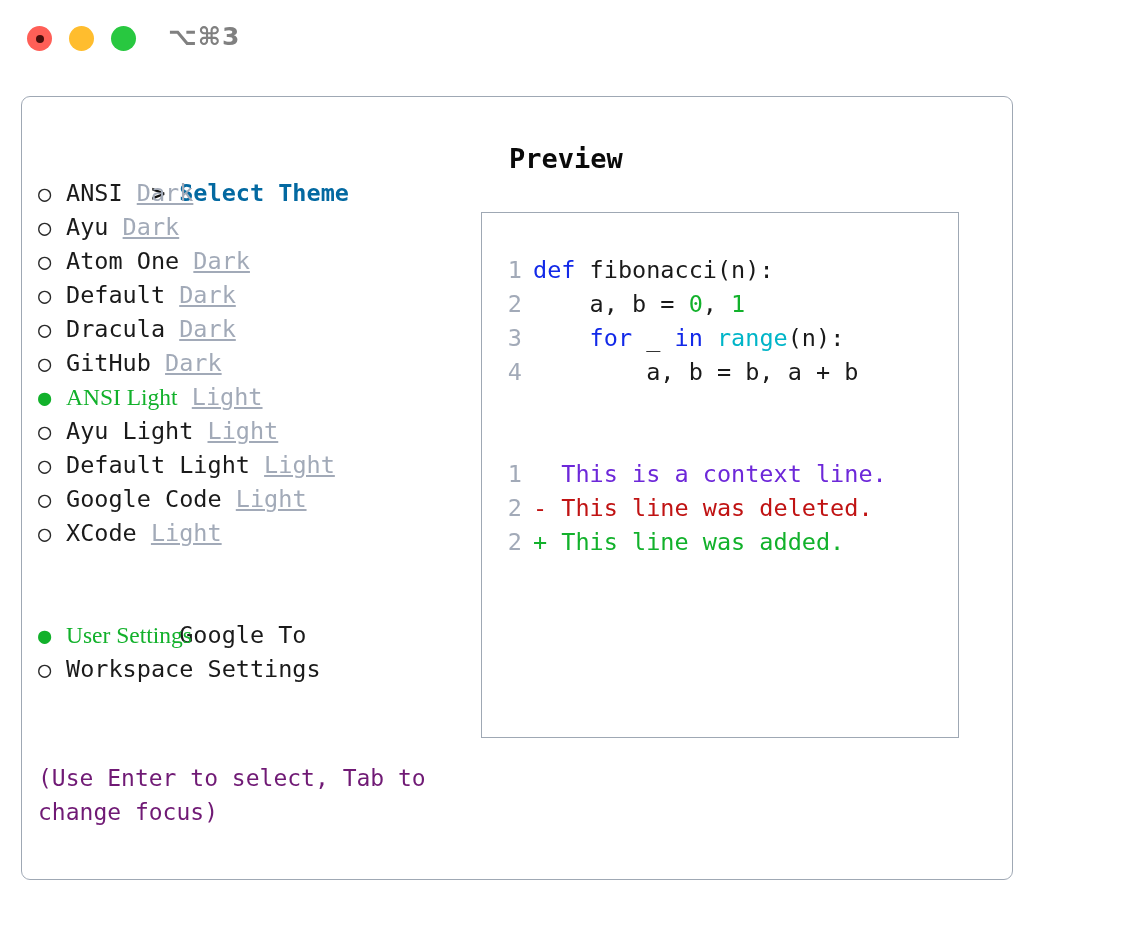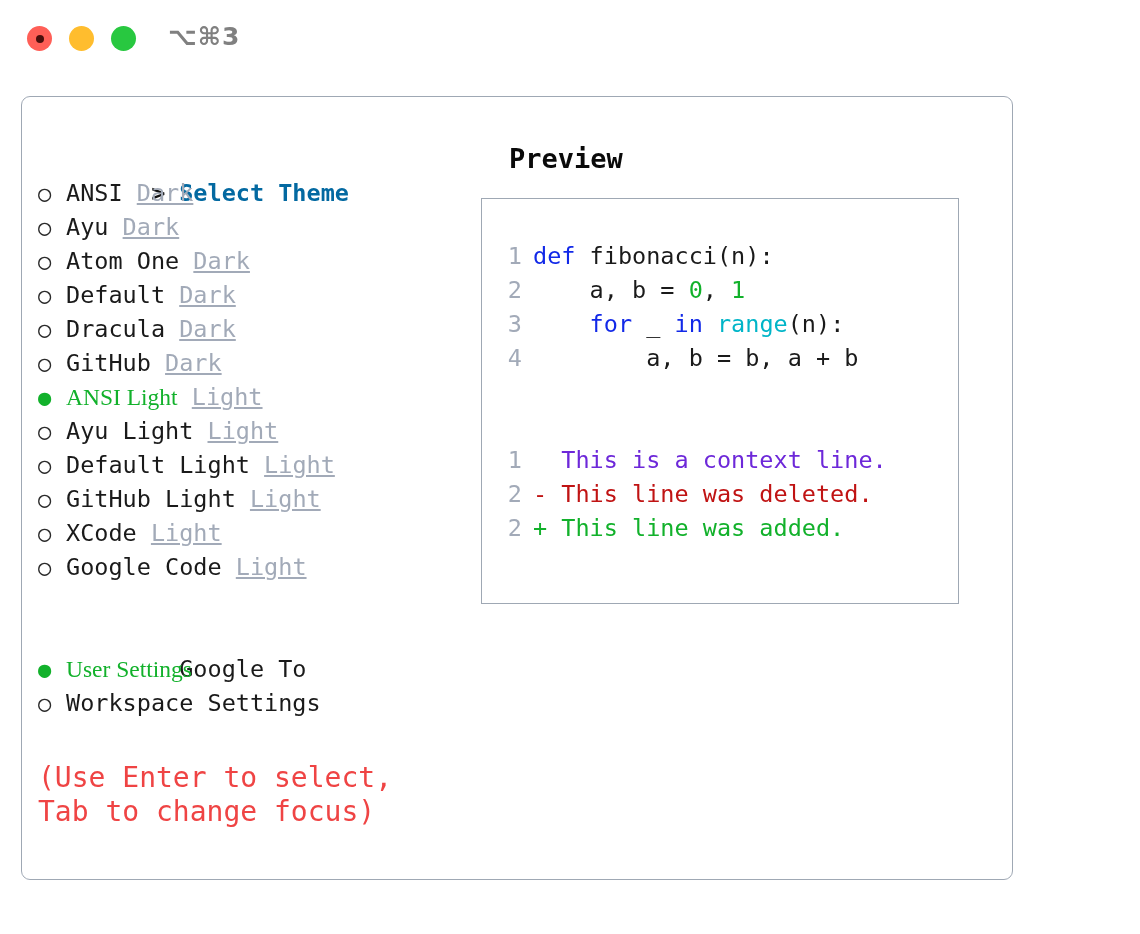--- a/index.html
+++ b/index.html
@@ -116,44 +116,44 @@
   .heading      { color: #0369a1; font-weight: 700; }
   .tag          { color: #a2aab8; text-decoration: underline; }
 
   .spacer-row { height: 34px; }
 
   .hint {
     position: absolute;
     left: 16px;
     top: 664px;
     width: 420px;
-    font-size: 28px;
-    line-height: 34px;
-    color: #ef4444;
+    font-size: 23px;
+    line-height: 34px;
+    color: #701a75;
   }
 
   
   .right-col {
     position: absolute;
     left: 459px;
     top: 45px;
     width: 510px;
   }
   .preview-title {
     font-size: 27px;
     line-height: 34px;
     font-weight: 700;
     color: #0a0a0a;
     white-space: pre;
     margin-left: 28px;
   }
   .preview-box {
-    margin-top: 22px;
+    margin-top: 36px;
     width: 478px;
-    height: 406px;
+    height: 526px;
     border: 1.6px solid #9fa8b4;
     box-sizing: border-box;
     background: #ffffff;
     position: relative;
   }
 
   .code-area {
     position: absolute;
     left: 14px;
     top: 40px;
@@ -210,23 +210,22 @@
       <div id="theme-items">
           <div class="row"><span class="bullet hollow">○</span><span class="label">ANSI</span><span> </span><span class="tag">Dark</span></div>
           <div class="row"><span class="bullet hollow">○</span><span class="label">Ayu</span><span> </span><span class="tag">Dark</span></div>
           <div class="row"><span class="bullet hollow">○</span><span class="label">Atom One</span><span> </span><span class="tag">Dark</span></div>
           <div class="row"><span class="bullet hollow">○</span><span class="label">Default</span><span> </span><span class="tag">Dark</span></div>
           <div class="row"><span class="bullet hollow">○</span><span class="label">Dracula</span><span> </span><span class="tag">Dark</span></div>
           <div class="row"><span class="bullet hollow">○</span><span class="label">GitHub</span><span> </span><span class="tag">Dark</span></div>
           <div class="row"><span class="bullet filled">●</span><span class="label sel">ANSI Light</span><span> </span><span class="tag">Light</span></div>
           <div class="row"><span class="bullet hollow">○</span><span class="label">Ayu Light</span><span> </span><span class="tag">Light</span></div>
           <div class="row"><span class="bullet hollow">○</span><span class="label">Default Light</span><span> </span><span class="tag">Light</span></div>
-          <div class="row"><span class="bullet hollow">○</span><span class="label">GitHub Light</span><span> </span><span class="tag">Light</span></div>
+          <div class="row"><span class="bullet hollow">○</span><span class="label">Google Code</span><span> </span><span class="tag">Light</span></div>
           <div class="row"><span class="bullet hollow">○</span><span class="label">XCode</span><span> </span><span class="tag">Light</span></div>
-          <div class="row"><span class="bullet hollow">○</span><span class="label">Google Code</span><span> </span><span class="tag">Light</span></div>
         </div>
 
       <div class="spacer-row"></div>
 
       <div class="row">
         <span class="bullet blank">○</span><span class="label">Google To</span>
       </div>
       <div id="apply-items">
           <div class="row"><span class="bullet filled">●</span><span class="label sel">User Settings</span></div>
           <div class="row"><span class="bullet hollow">○</span><span class="label">Workspace Settings</span></div>

